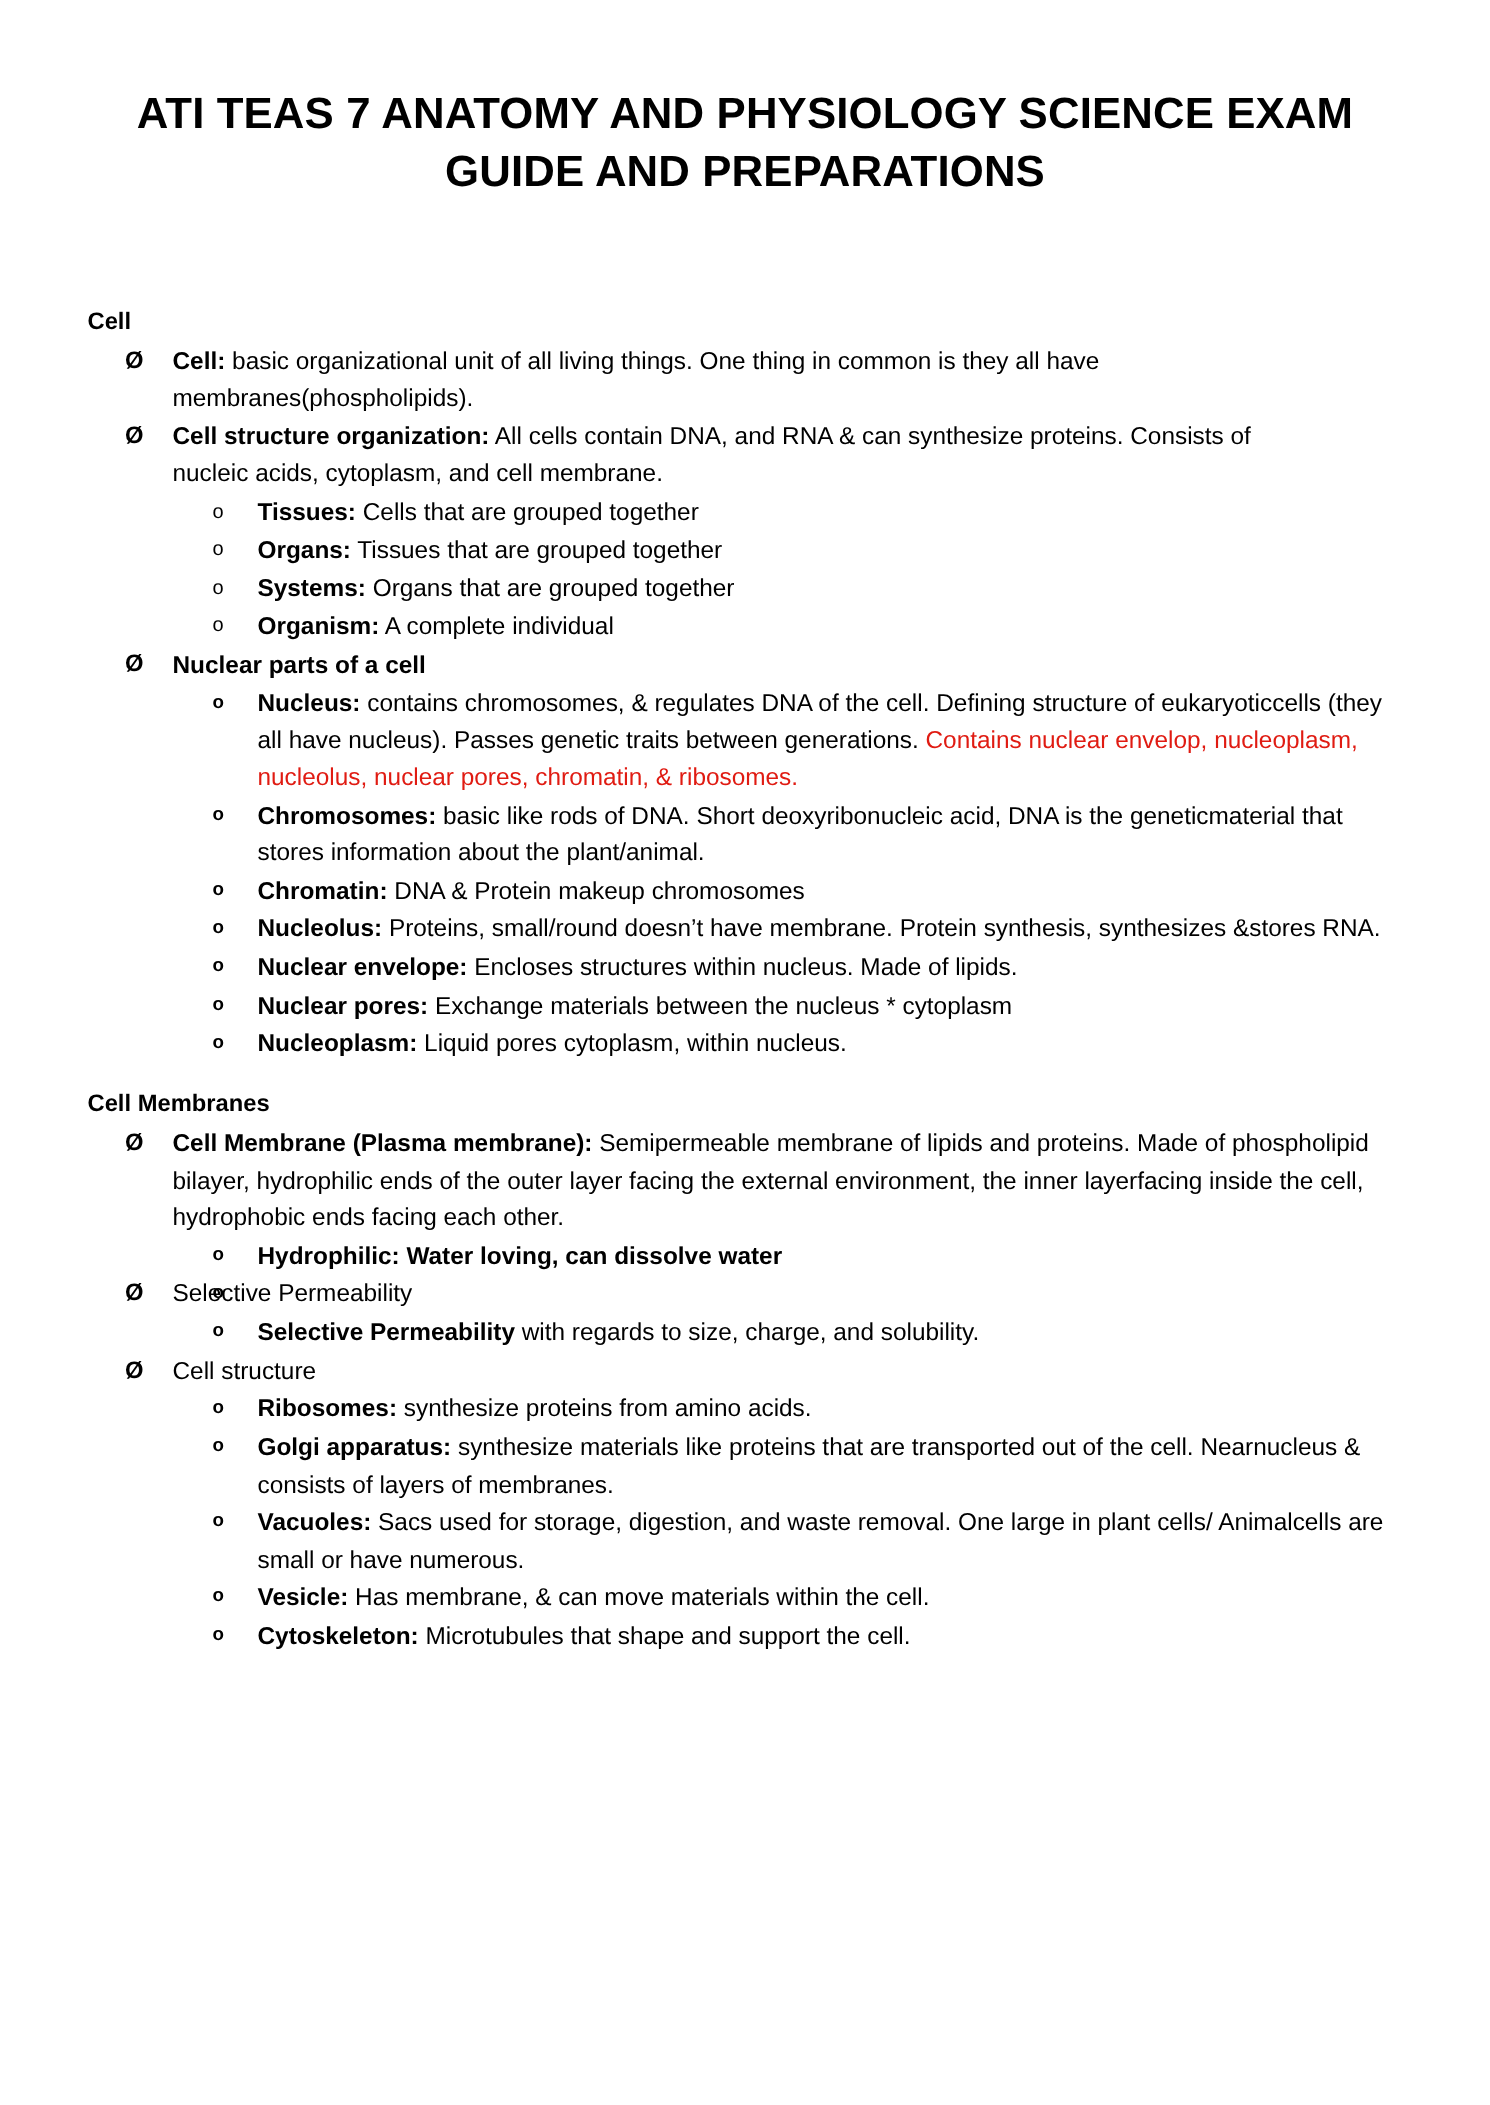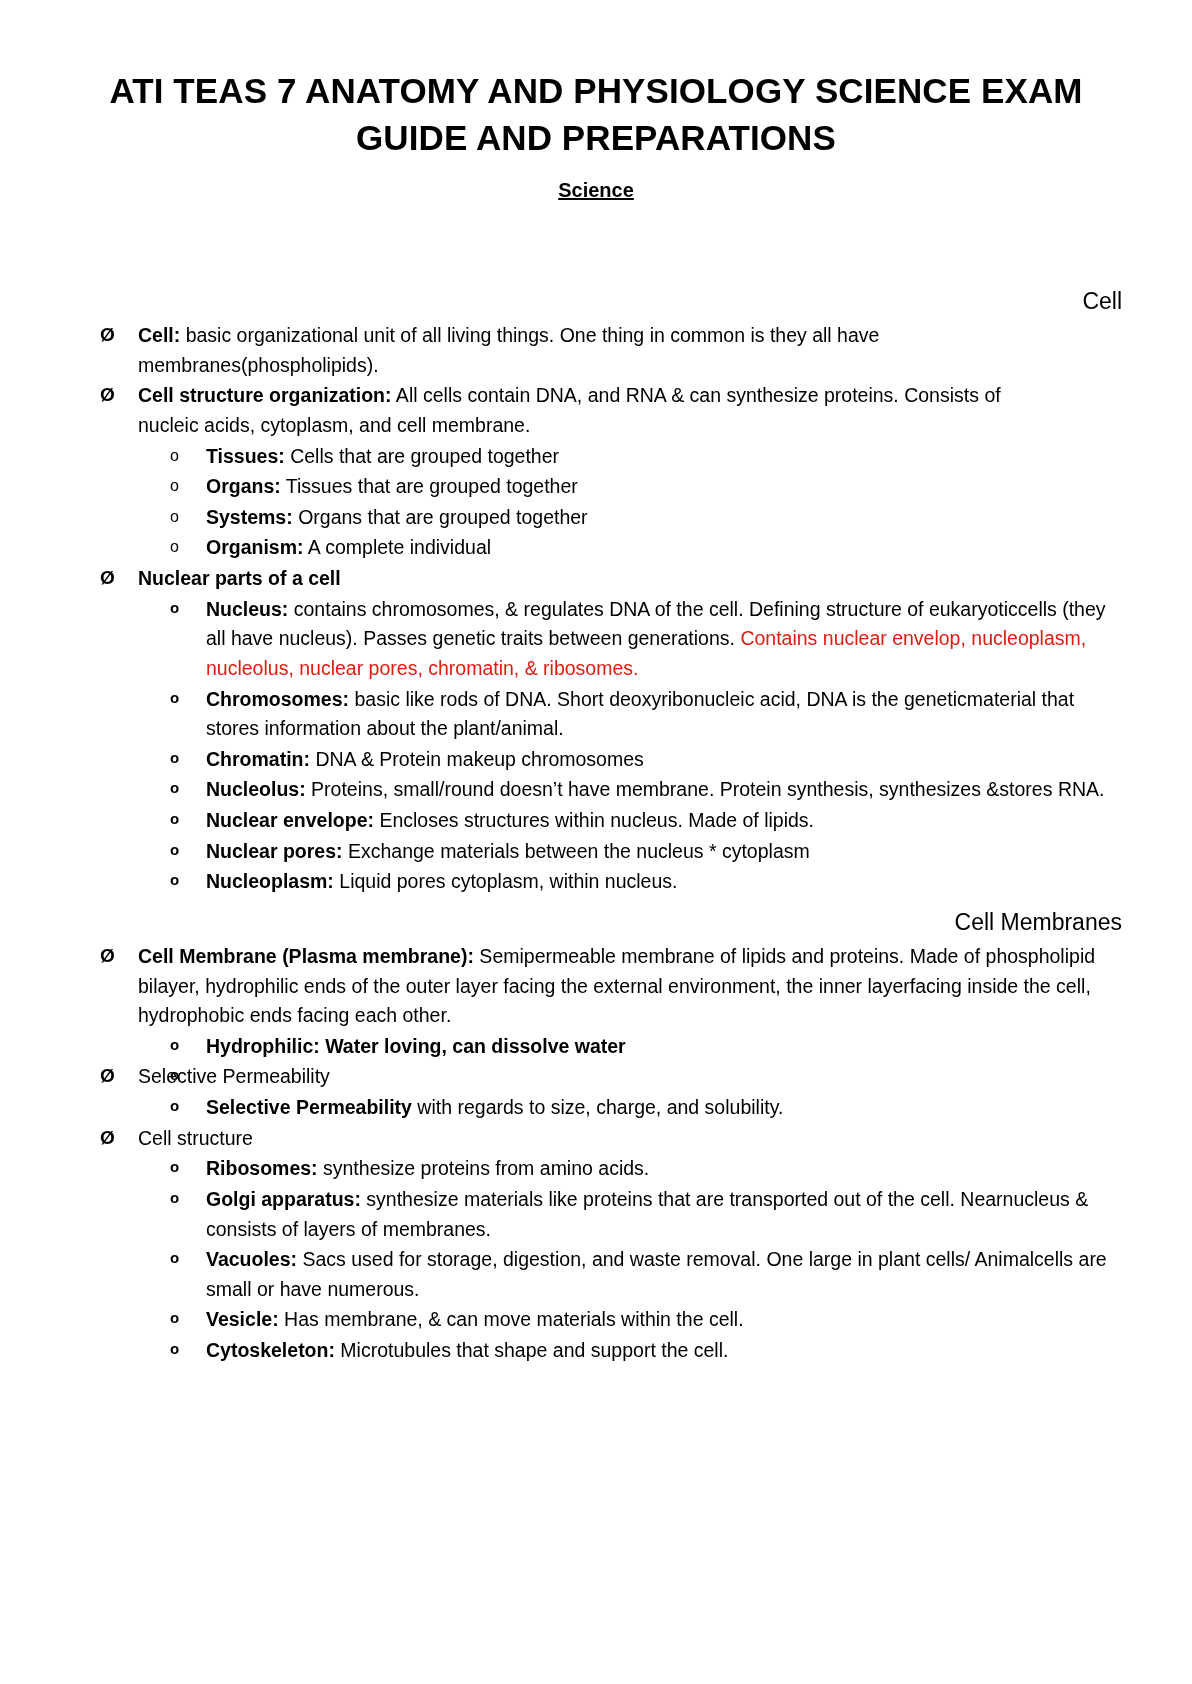--- a/index.html
+++ b/index.html
@@ -32,27 +32,26 @@
   .doc-subtitle {
     font-size: 20px;
     font-weight: bold;
     text-align: center;
     text-decoration: underline;
     margin-top: 18px;
   }
   .spacer-lg { height: 86px; }
 
   .section-head {
-    font-size: 23px;
-    font-weight: normal;
+    font-size: 19px;
+    font-weight: bold;
     margin: 0 0 6px 0;
     padding-left: 0px;
-    text-align: right;
-  }
-  .section-head.second { margin-top: 12px; }
+  }
+  .section-head.second { margin-top: 22px; }
 
   ul.lvl1 {
     list-style: none;
     margin: 0;
     padding: 0 0 0 30px;
   }
   ul.lvl2 {
     list-style: none;
     margin: 0;
     padding: 0 0 0 70px;
@@ -88,21 +87,20 @@
   .b { font-weight: bold; }
   .red { color: #e01b12; }
   .txt { }
 </style>
 </head>
 <body>
 
 <div class="page">
 
   <h1 class="doc-title">ATI TEAS 7 ANATOMY AND PHYSIOLOGY SCIENCE EXAM GUIDE AND PREPARATIONS</h1>
-  <div class="doc-subtitle">Science</div>
 
   <div class="spacer-lg"></div>
 
   <div class="section-head">Cell</div>
 
   <ul class="lvl1">
 
     <li class="item">
       <span class="bullet">Ø</span>
       <span class="b">Cell:</span><span class="txt"> basic organizational unit of all living things. One thing in common is they all have membranes(phospholipids).</span>

